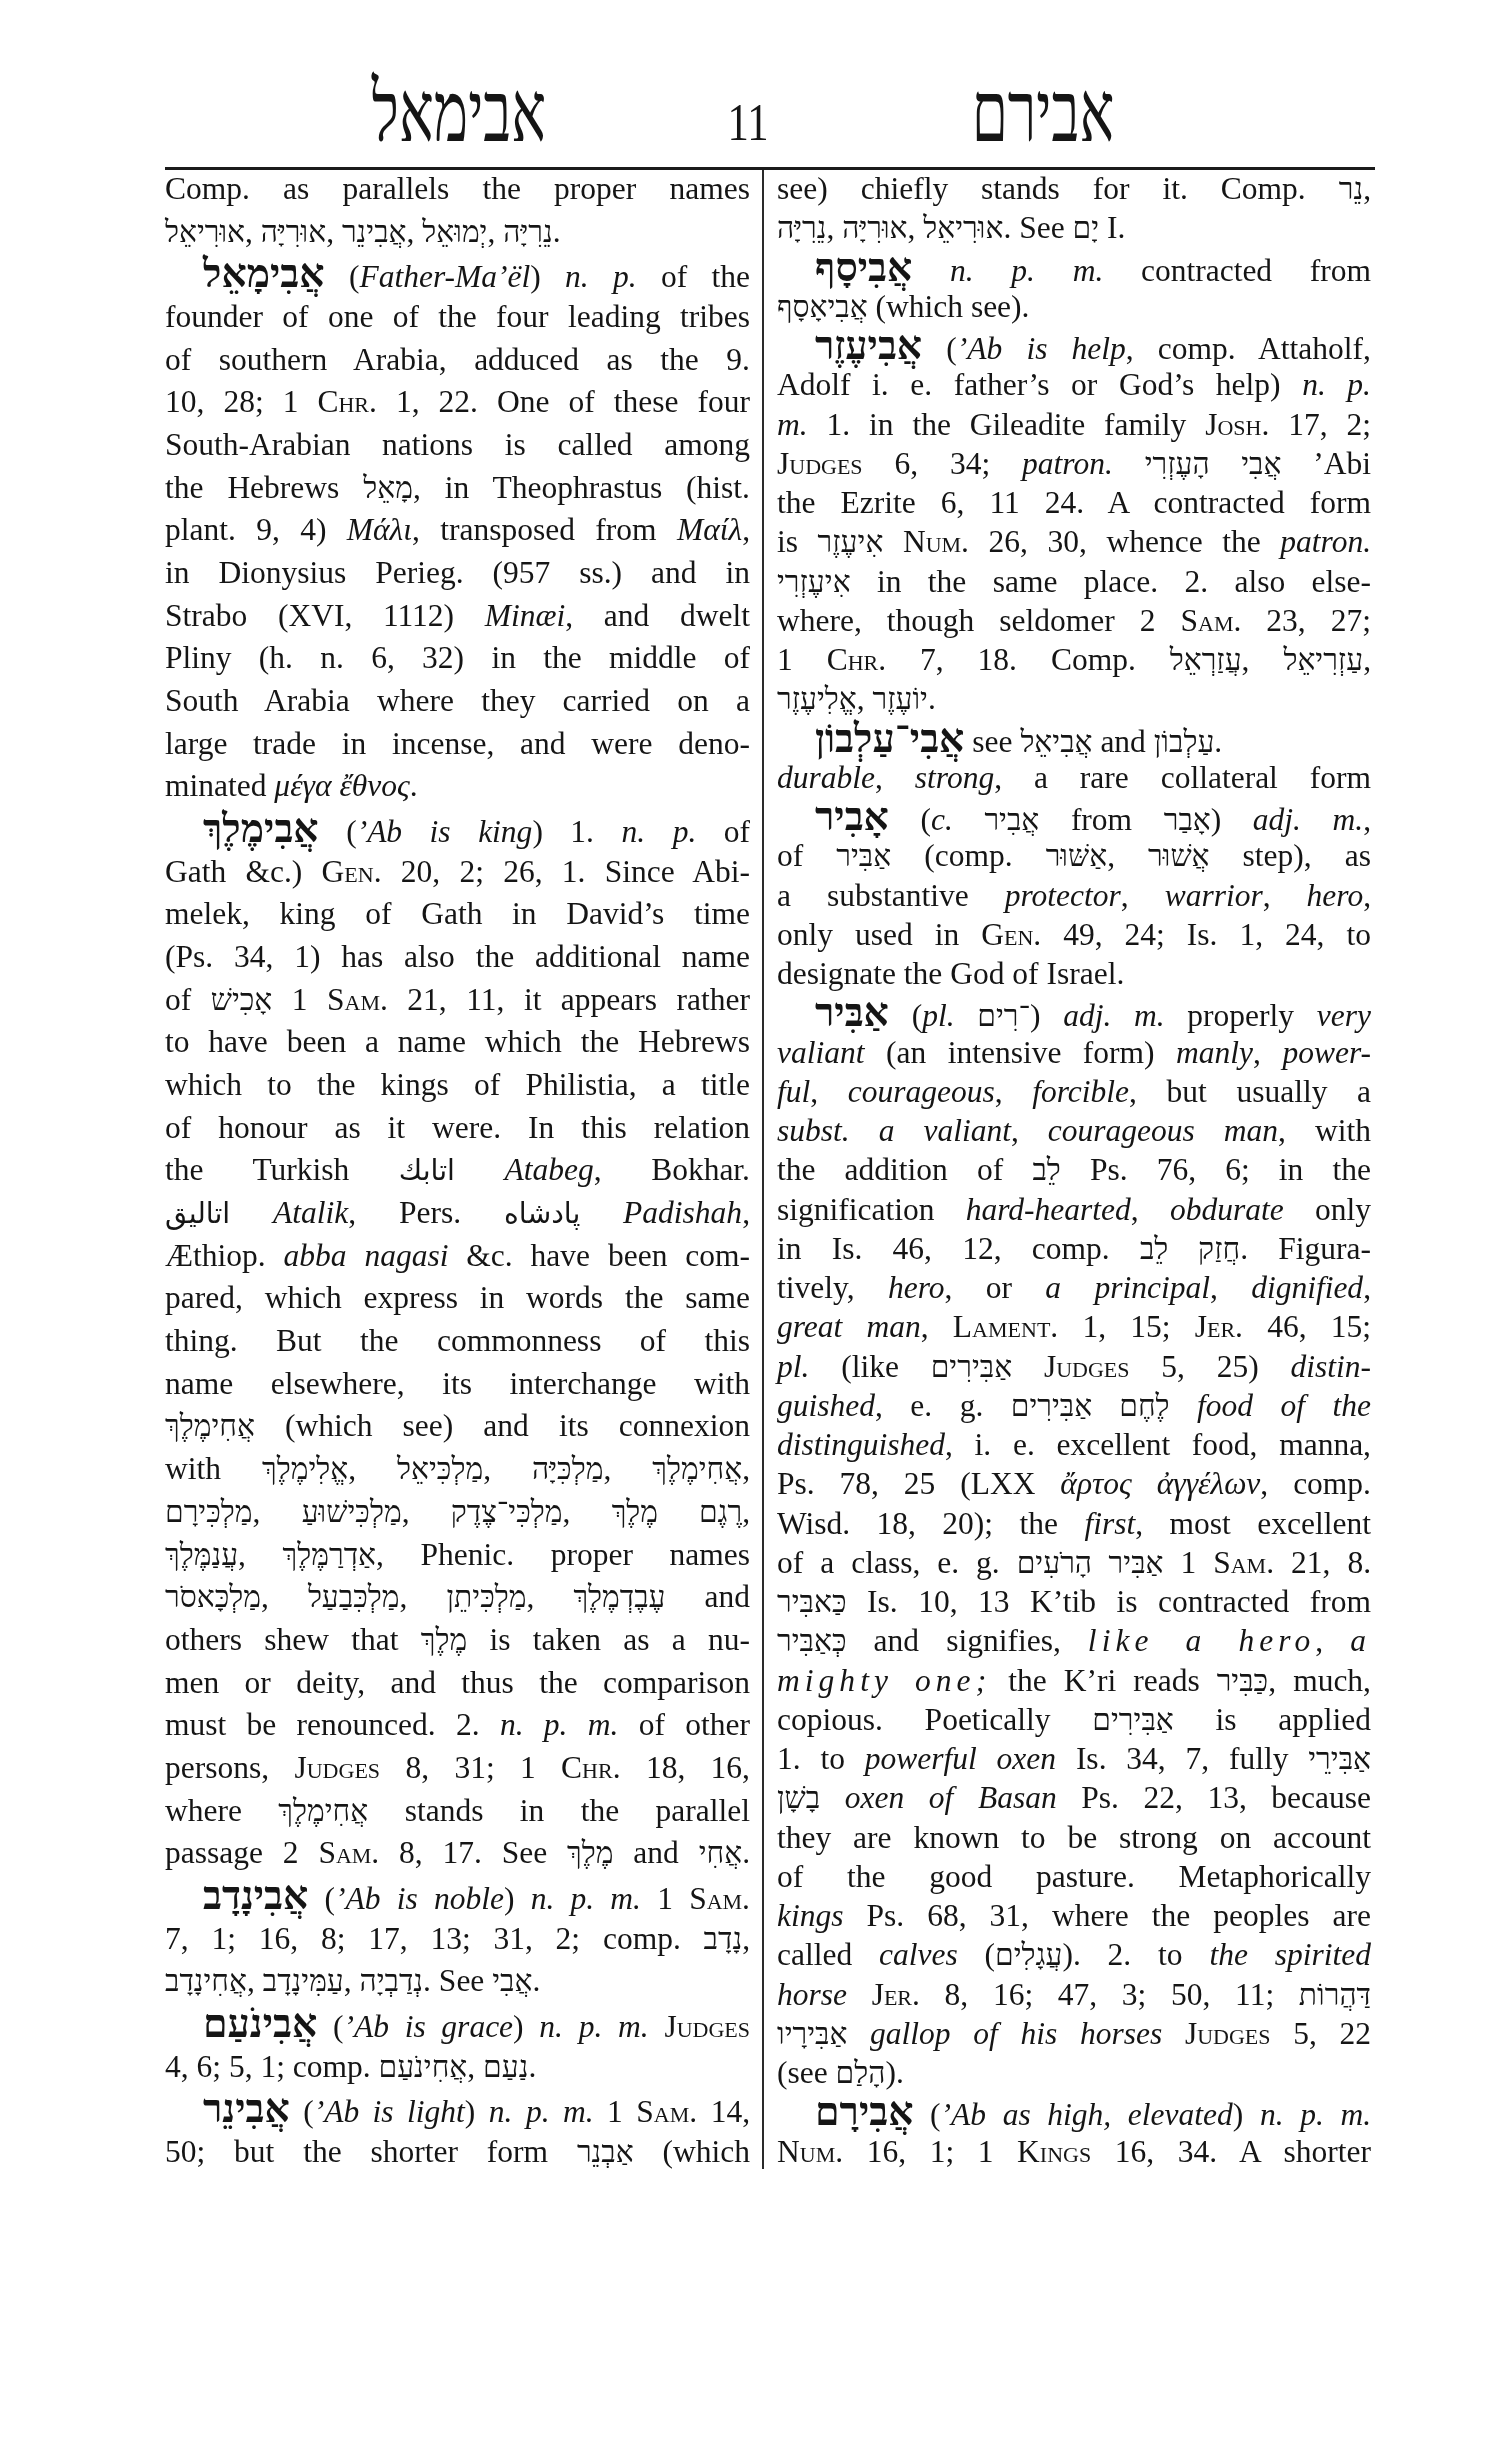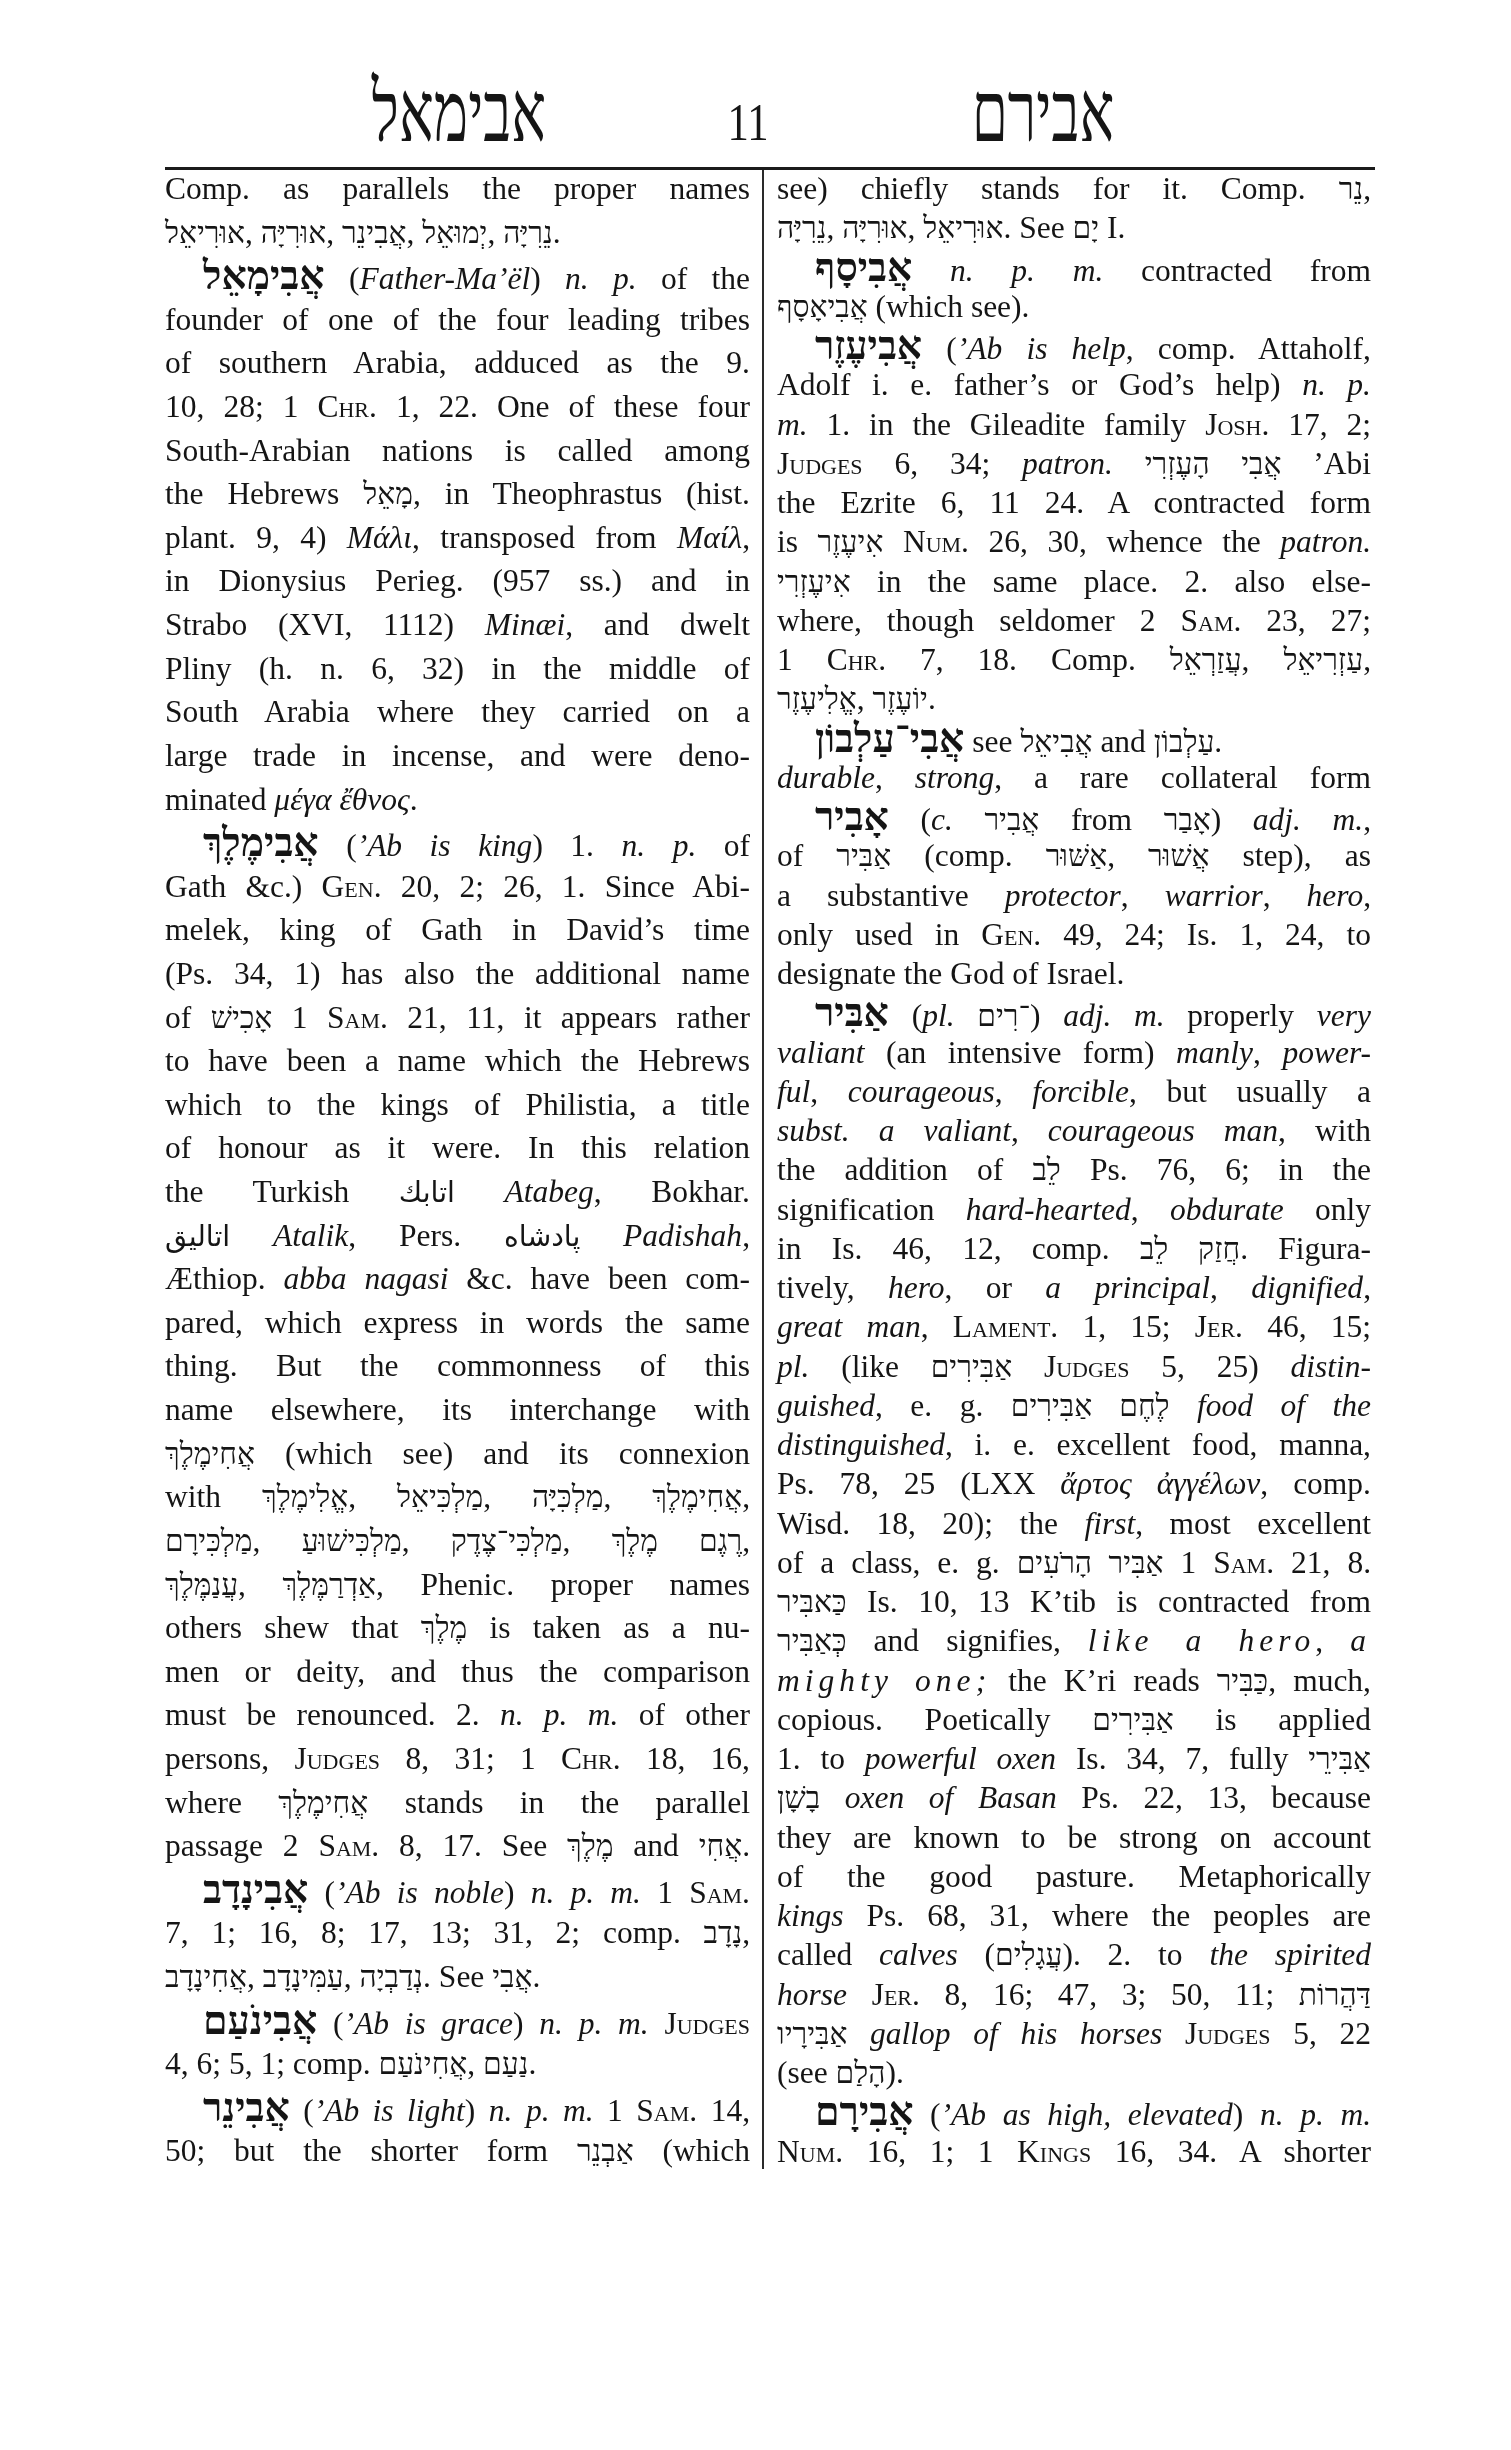--- a/index.html
+++ b/index.html
@@ -88,20 +88,21 @@
     <div class="line"><span class="rm">the Turkish </span><span class="ar" dir="rtl">اتابك</span><span class="rm"> </span><span class="i">Atabeg</span><span class="rm">, Bokhar.</span></div>
     <div class="line"><span class="ar" dir="rtl">اتاليق</span><span class="rm"> </span><span class="i">Atalik</span><span class="rm">, Pers. </span><span class="ar" dir="rtl">پادشاه</span><span class="rm"> </span><span class="i">Padishah</span><span class="rm">,</span></div>
     <div class="line"><span class="rm">Æthiop. </span><span class="i">abba nagasi</span><span class="rm"> &amp;c. have been com-</span></div>
     <div class="line"><span class="rm">pared, which express in words the same</span></div>
     <div class="line"><span class="rm">thing. But the commonness of this</span></div>
     <div class="line"><span class="rm">name elsewhere, its interchange with</span></div>
     <div class="line"><span class="he" dir="rtl">אֲחִימֶלֶךְ</span><span class="rm"> (which see) and its connexion</span></div>
     <div class="line"><span class="rm">with </span><span class="he" dir="rtl">אֱלִימֶלֶךְ</span><span class="rm">, </span><span class="he" dir="rtl">מַלְכִּיאֵל</span><span class="rm">, </span><span class="he" dir="rtl">מַלְכִּיָּה</span><span class="rm">, </span><span class="he" dir="rtl">אֲחִימֶלֶךְ</span><span class="rm">,</span></div>
     <div class="line"><span class="he" dir="rtl">מַלְכִּירָם</span><span class="rm">, </span><span class="he" dir="rtl">מַלְכִּישׁוּעַ</span><span class="rm">, </span><span class="he" dir="rtl">מַלְכִּי־צֶדֶק</span><span class="rm">, </span><span class="he" dir="rtl">רֶגֶם מֶלֶךְ</span><span class="rm">,</span></div>
     <div class="line"><span class="he" dir="rtl">עֲנַמֶּלֶךְ</span><span class="rm">, </span><span class="he" dir="rtl">אַדְרַמֶּלֶךְ</span><span class="rm">, Phenic. proper names</span></div>
+    <div class="line"><span class="he" dir="rtl">מַלְכָּאסֹר</span><span class="rm">, </span><span class="he" dir="rtl">מַלְכִּבַעַל</span><span class="rm">, </span><span class="he" dir="rtl">מַלְכִּיתֵן</span><span class="rm">, </span><span class="he" dir="rtl">עֶבֶדְמֶלֶךְ</span><span class="rm"> and</span></div>
     <div class="line"><span class="rm">others shew that </span><span class="he" dir="rtl">מֶלֶךְ</span><span class="rm"> is taken as a nu-</span></div>
     <div class="line"><span class="rm">men or deity, and thus the comparison</span></div>
     <div class="line"><span class="rm">must be renounced. 2. </span><span class="i">n. p. m.</span><span class="rm"> of other</span></div>
     <div class="line"><span class="rm">persons, </span><span class="sc">Judges</span><span class="rm"> 8, 31; 1 </span><span class="sc">Chr.</span><span class="rm"> 18, 16,</span></div>
     <div class="line"><span class="rm">where </span><span class="he" dir="rtl">אֲחִימֶלֶךְ</span><span class="rm"> stands in the parallel</span></div>
     <div class="line"><span class="rm">passage 2 </span><span class="sc">Sam.</span><span class="rm"> 8, 17. See </span><span class="he" dir="rtl">מֶלֶךְ</span><span class="rm"> and </span><span class="he" dir="rtl">אֲחִי</span><span class="rm">.</span></div>
     <div class="line indent"><span class="hw" dir="rtl">אֲבִינָדָב</span><span class="rm"> (</span><span class="i">’Ab is noble</span><span class="rm">) </span><span class="i">n. p. m.</span><span class="rm"> 1 </span><span class="sc">Sam.</span></div>
     <div class="line"><span class="rm">7, 1; 16, 8; 17, 13; 31, 2; comp. </span><span class="he" dir="rtl">נָדָב</span><span class="rm">,</span></div>
     <div class="line last"><span class="he" dir="rtl">אֲחִינָדָב</span><span class="rm">, </span><span class="he" dir="rtl">עַמִּינָדָב</span><span class="rm">, </span><span class="he" dir="rtl">נְדַבְיָה</span><span class="rm">. See </span><span class="he" dir="rtl">אֲבִי</span><span class="rm">.</span></div>
     <div class="line indent"><span class="hw" dir="rtl">אֲבִינֹעַם</span><span class="rm"> (</span><span class="i">’Ab is grace</span><span class="rm">) </span><span class="i">n. p. m.</span><span class="rm"> </span><span class="sc">Judges</span></div>

